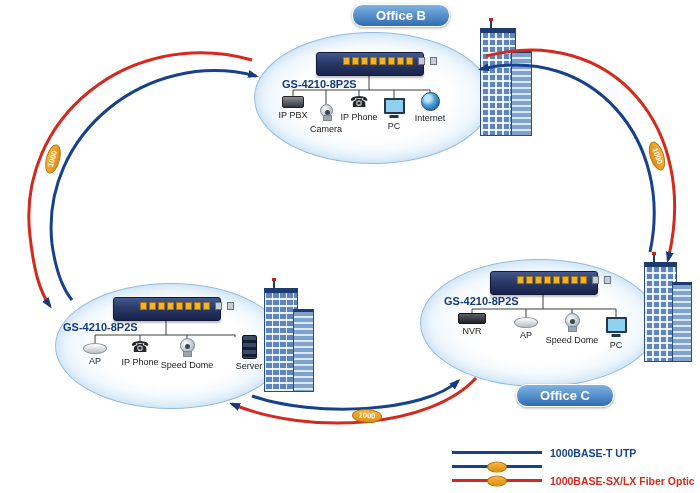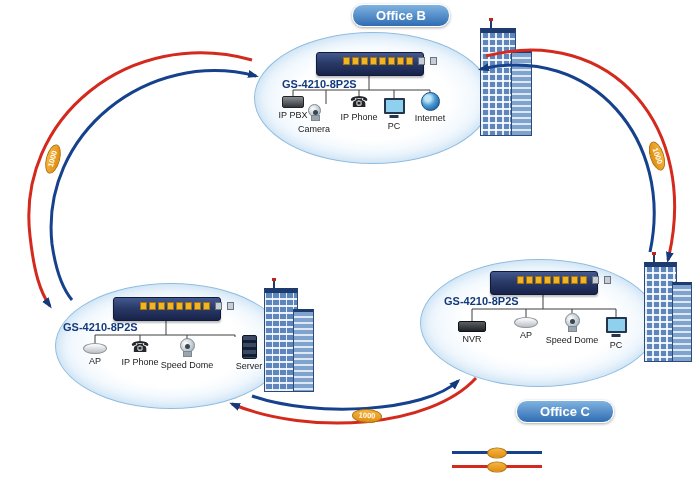--- a/index.html
+++ b/index.html
@@ -139,21 +139,21 @@
     <path class="fiber" d="M 232,404 C 310,436 430,428 476,378" marker-start="url(#ahr)"></path>
     <path class="utp" d="M 252,396 C 315,418 425,412 458,381" marker-end="url(#ah)"></path>
   </svg>
 
   <div class="link-badge" style="left:38px; top:152px; transform:rotate(-75deg);">1000</div>
   <div class="link-badge" style="left:642px; top:149px; transform:rotate(72deg);">1000</div>
   <div class="link-badge" style="left:352px; top:409px; transform:rotate(3deg);">1000</div>
 
 
   <div class="office-pill" style="left:352px; top:4px;">Office B</div>
-  <div class="office-pill" style="left:516px; top:400px;text-align:center;">Office C</div>
+  <div class="office-pill" style="left:516px; top:384px;text-align:center;">Office C</div>
 
   <div class="building" style="left:478px; top:28px; width:54px; height:108px;">
     <div class="bld-antenna"></div>
     <div class="bld-main"></div>
     <div class="bld-side"></div>
   </div>
   <div class="building" style="left:262px; top:288px; width:52px; height:104px;">
     <div class="bld-antenna"></div>
     <div class="bld-main"></div>
     <div class="bld-side"></div>
@@ -181,21 +181,21 @@
           <span class="port"></span>
         <span class="port sfp"></span>
           <span class="port sfp"></span>
       </div>
     </div>
     <div class="switch-label" style="left:28px; top:46px;">GS-4210-8P2S</div>
     <div class="device" style="left:11px; top:64px;">
       <span class="icon ip-pbx"></span>
       <div class="dev-label">IP PBX</div>
     </div>
-    <div class="device" style="left:32px; top:72px;">
+    <div class="device" style="left:44px; top:72px;">
       <span class="icon dome-cam small"></span>
       <div class="dev-label">Camera</div>
     </div>
     <div class="device" style="left:77px; top:62px;">
       <span class="icon ip-phone"></span>
       <div class="dev-label">IP Phone</div>
     </div>
     <div class="device" style="left:112px; top:66px;">
       <span class="icon pc"></span>
       <div class="dev-label">PC</div>
@@ -257,44 +257,49 @@
           <span class="port"></span>
         <span class="port"></span>
           <span class="port"></span>
           <span class="port"></span>
           <span class="port"></span>
         <span class="port sfp"></span>
           <span class="port sfp"></span>
       </div>
     </div>
     <div class="switch-label" style="left:24px; top:36px;">GS-4210-8P2S</div>
-    <div class="device" style="left:24px; top:62px;">
+    <div class="device" style="left:24px; top:54px;">
       <span class="icon nvr"></span>
       <div class="dev-label">NVR</div>
     </div>
     <div class="device" style="left:78px; top:58px;">
       <span class="icon ap"></span>
       <div class="dev-label">AP</div>
     </div>
     <div class="device" style="left:124px; top:54px;">
       <span class="icon dome-cam"></span>
       <div class="dev-label">Speed Dome</div>
     </div>
     <div class="device" style="left:168px; top:58px;">
       <span class="icon pc"></span>
       <div class="dev-label">PC</div>
     </div>
   </div>
 
   <div class="legend">
+    <div class="legend-row">
+      <span class="legend-line utp-line"></span>
+      <span class="legend-label c-utp">1000BASE-T UTP</span>
+    </div>
     <div class="legend-row">
       <span class="legend-line utp-line">
         <span class="legend-oval"></span>
       </span>
     </div>
     <div class="legend-row">
       <span class="legend-line fiber-line">
         <span class="legend-oval"></span>
       </span>
+      <span class="legend-label c-fiber">1000BASE-SX/LX Fiber Optic</span>
     </div>
   </div>
 
 </div>
 
 </body></html>

